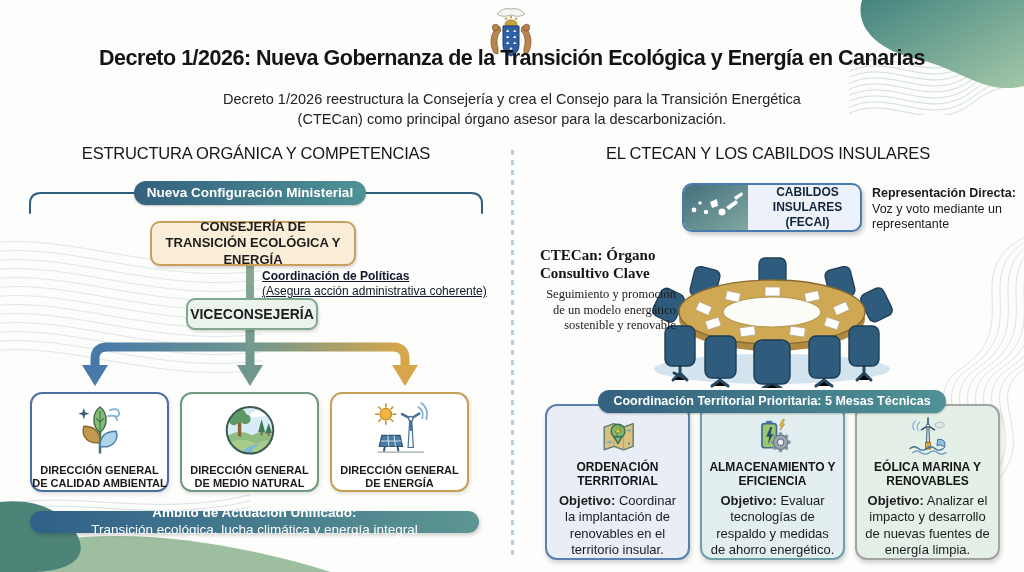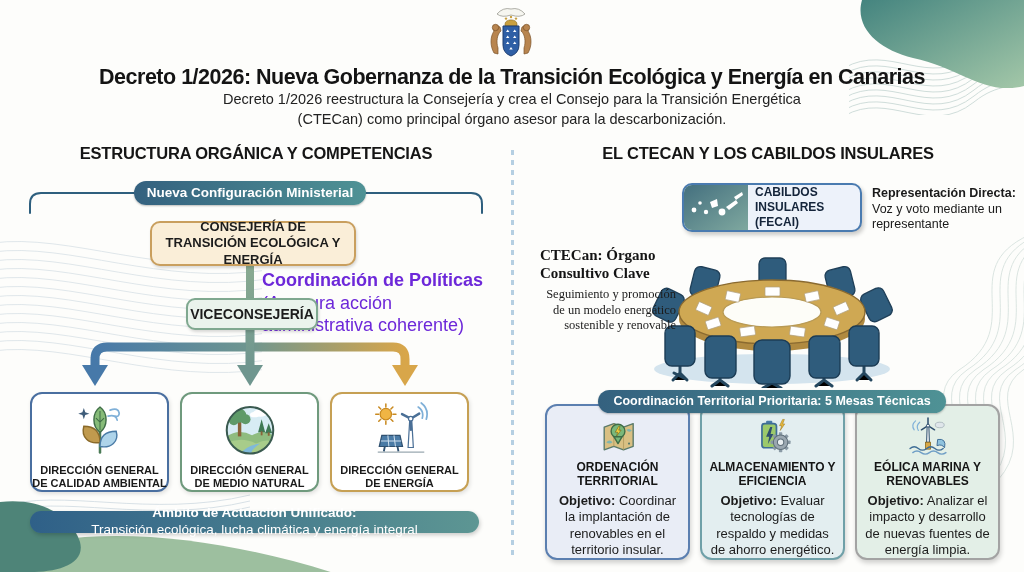--- a/index.html
+++ b/index.html
@@ -1,56 +1,56 @@
 <!DOCTYPE html>
 <html><head>
 <meta charset="utf-8">
 <style>
   html,body{margin:0;padding:0;background:#e8e8e8;font-family:"Liberation Sans",sans-serif;}
   #canvas{position:relative;width:1024px;height:572px;background:#fdfdfb;overflow:hidden;margin:0 auto;}
   .abs{position:absolute;}
   .deco{position:absolute;pointer-events:none;}
   
-  .main-title{left:0;top:65px;width:1024px;text-align:center;font-size:21.5px;font-weight:700;color:#141414;letter-spacing:-0.5px;}
+  .main-title{left:0;top:46px;width:1024px;text-align:center;font-size:21.5px;font-weight:700;color:#141414;letter-spacing:-0.5px;}
   .subtitle{left:0;top:90px;width:1024px;text-align:center;font-size:14.5px;color:#222;line-height:1.35;}
   
-  .section-title{top:144px;width:512px;text-align:center;font-size:16.5px;font-weight:700;color:#151515;letter-spacing:-0.2px;}
+  .section-title{top:144px;width:512px;text-align:center;font-size:16.5px;font-weight:400;color:#151515;letter-spacing:-0.2px;}
   
   .divider{left:511px;top:150px;width:3px;height:410px;background:repeating-linear-gradient(to bottom,#b5cfe2 0 5px,transparent 5px 10px);}
   
   .pill{border-radius:12px;color:#fff;font-weight:700;text-align:center;
         background:linear-gradient(90deg,#34617f,#4f9295);box-shadow:0 1px 2px rgba(0,0,0,.25);}
   .pill.ministerial{left:134px;top:181px;width:232px;height:24px;font-size:13.5px;line-height:24px;z-index:3;}
   .pill.mesas{left:598px;top:390px;width:348px;height:23px;font-size:12.5px;line-height:23px;z-index:4;}
   
   .box-consejeria{left:150px;top:221px;width:206px;height:45px;background:#faeed8;border:2px solid #c99f5e;
         border-radius:10px;box-sizing:border-box;display:flex;align-items:center;justify-content:center;
         font-size:13px;font-weight:700;color:#1c1c1c;text-align:center;line-height:1.25;padding:0 8px;z-index:2;box-shadow:1px 2px 3px rgba(0,0,0,.15);}
   .box-vice{left:186px;top:298px;width:132px;height:32px;background:#eaf3ec;border:2px solid #7fa88f;
         border-radius:9px;box-sizing:border-box;font-size:14px;font-weight:700;color:#1c1c1c;text-align:center;
         line-height:28px;z-index:2;box-shadow:1px 2px 3px rgba(0,0,0,.15);}
   .connector-v{left:246px;top:264px;width:8px;height:104px;background:linear-gradient(#8aab91,#6f968f);z-index:1;}
-  .coord-block{left:262px;top:269px;width:230px;font-size:18px;color:#6d28d9;line-height:1.25;z-index:2;}
+  .coord-block{left:262px;top:269px;width:230px;font-size:12px;color:#0f172a;line-height:1.25;z-index:2;text-decoration:underline;}
   .coord-block .b{font-weight:700;}
   
   .dg-box{top:392px;width:139px;height:100px;background:#fff;border-radius:12px;box-sizing:border-box;
         display:flex;flex-direction:column;align-items:center;padding-top:8px;z-index:2;box-shadow:1px 2px 4px rgba(0,0,0,.12);}
   .dg-label{font-size:11px;font-weight:700;text-align:center;color:#1a1a1a;line-height:1.2;margin-top:5px;}
   
   .ambito{left:30px;top:511px;width:449px;height:22px;border-radius:13px;
         background:linear-gradient(90deg,#2f6088,#5d9693);color:#fff;text-align:center;z-index:2;
         display:flex;flex-direction:column;justify-content:center;box-shadow:1px 2px 4px rgba(0,0,0,.2);}
   .ambito .l1{font-size:13.5px;font-weight:700;line-height:1.25;}
   .ambito .l2{font-size:13.5px;line-height:1.25;}
   
   .cabildos{left:682px;top:183px;width:180px;height:49px;border:2px solid #4a7bb0;border-radius:10px;
         box-sizing:border-box;background:#edf2fa;display:flex;overflow:hidden;z-index:2;box-shadow:2px 3px 4px rgba(0,0,0,.2);}
   .cabildos .maps{width:64px;height:100%;flex:0 0 64px;}
   .cabildos .lbl{flex:1;display:flex;flex-direction:column;justify-content:center;padding-left:7px;
-        font-size:12px;font-weight:700;color:#14243a;line-height:1.25;}
+        font-size:12px;font-weight:700;color:#14243a;line-height:1.25;text-align:center;}
   .rep-block{left:872px;top:186px;width:150px;font-size:12.5px;color:#1a1a1a;line-height:1.25;z-index:2;}
   .rep-block .b{font-weight:700;}
   .ctecan-block{left:540px;top:246px;width:136px;z-index:2;font-family:Liberation Serif, serif;}
   .ctecan-title{font-size:15px;font-weight:700;color:#141414;line-height:1.2;}
   .ctecan-text{font-size:12.5px;color:#1c1c1c;line-height:1.25;margin-top:5px;text-align:right;}
   
   .mesa-card{top:404px;width:145px;height:156px;border-radius:12px;box-sizing:border-box;z-index:3;
         display:flex;flex-direction:column;align-items:center;padding-top:10px;box-shadow:1px 3px 5px rgba(0,0,0,.18);}
   .mesa-card.c1{left:545px;background:#e9edf6;border:2px solid #5b7fb0;}
   .mesa-card.c2{left:700px;background:#e3eef0;border:2px solid #6fa0a8;}

